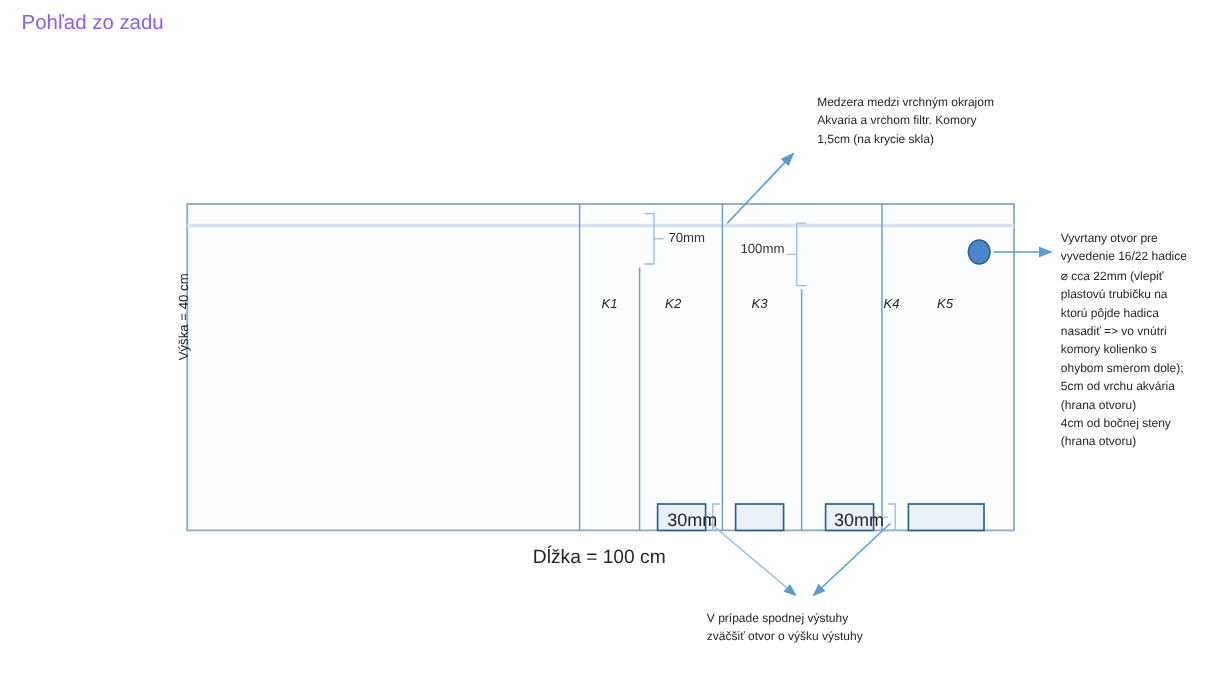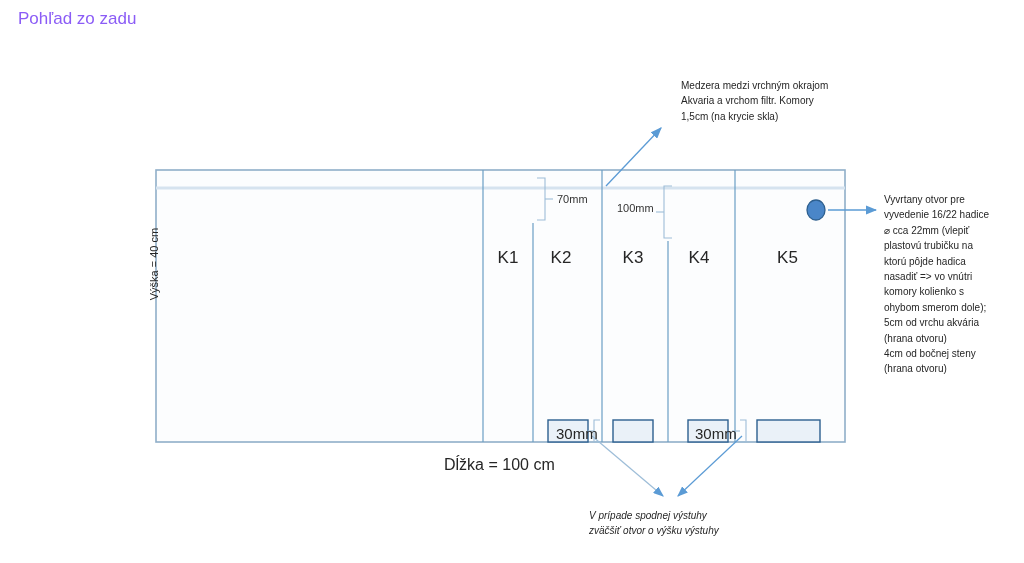--- a/index.html
+++ b/index.html
@@ -39,42 +39,42 @@
   }
   #annotation-right {
     left: 884px;
     top: 192px;
     width: 140px;
   }
   #annotation-bottom {
     left: 589px;
     top: 508px;
     width: 200px;
-    font-style: italic;
   }
   #drawing-svg {
     position: absolute;
     left: 0;
     top: 0;
     width: 1024px;
     height: 563px;
   }
   .dim-label {
     position: absolute;
     font-size: 11px;
     line-height: 14px;
     color: #333333;
     white-space: nowrap;
   }
   .chamber-label {
     position: absolute;
-    font-size: 17px;
+    font-size: 11px;
     color: #262626;
     white-space: nowrap;
     text-align: center;
+    font-style: italic;
   }
   #label-height {
     position: absolute;
     left: 104px;
     top: 258px;
     width: 100px;
     font-size: 11px;
     color: #262626;
     white-space: nowrap;
     transform: rotate(-90deg);
@@ -167,18 +167,18 @@
 
 <div class="dim-label" style="left:557px; top:192px;">70mm</div>
 <div class="dim-label" style="left:617px; top:201px;">100mm</div>
 
 <div class="slot-label" style="left:556px; top:425px;">30mm</div>
 <div class="slot-label" style="left:695px; top:425px;">30mm</div>
 
 <div class="chamber-label" style="left:483px; top:248px; width:50px;">K1</div>
 <div class="chamber-label" style="left:533px; top:248px; width:56px;">K2</div>
 <div class="chamber-label" style="left:602px; top:248px; width:62px;">K3</div>
-<div class="chamber-label" style="left:668px; top:248px; width:62px;">K4</div>
+<div class="chamber-label" style="left:668px; top:248px; width:62px;padding-left:44px;">K4</div>
 <div class="chamber-label" style="left:735px; top:248px; width:105px;">K5</div>
 
 <div id="label-height">Výška = 40 cm</div>
 
 <div id="label-length">Dĺžka = 100 cm</div>
 
 </body></html>

